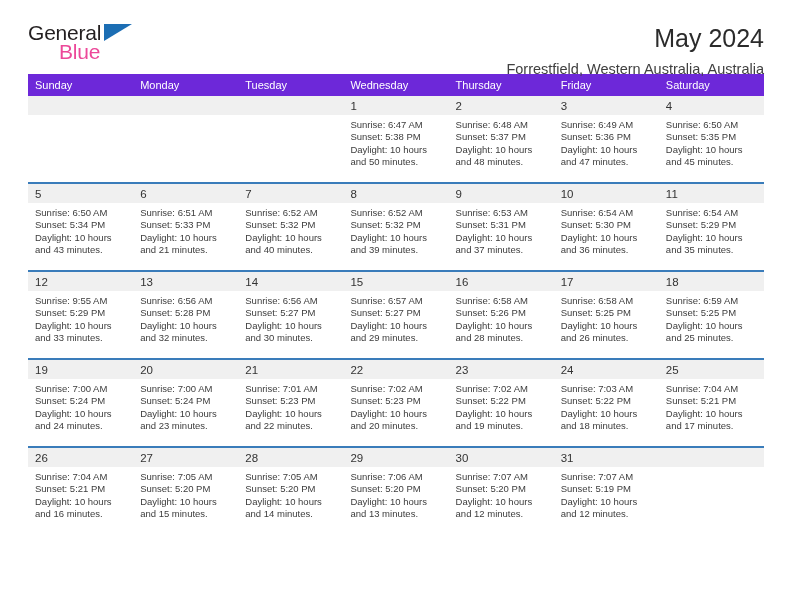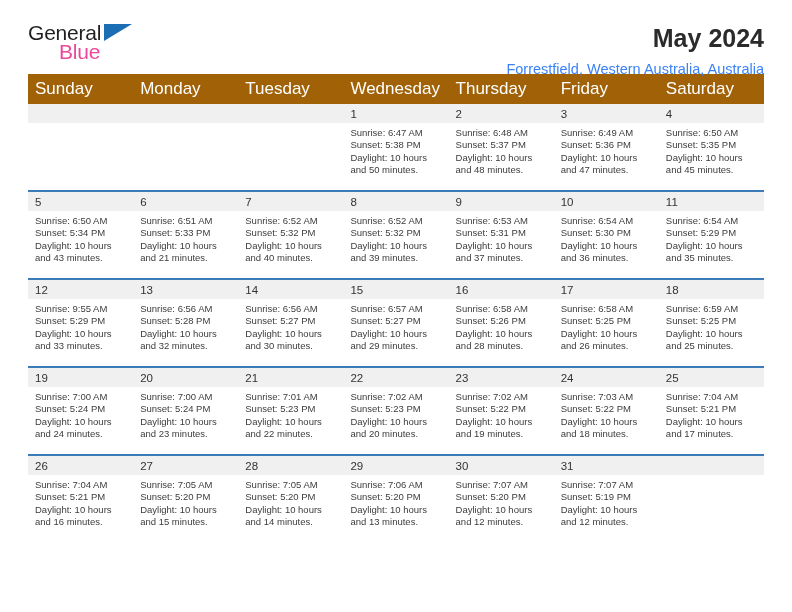--- a/index.html
+++ b/index.html
@@ -65,42 +65,42 @@
     border-bottom: 17px solid transparent;
   }
   .title-block {
     text-align: right;
     padding-top: 1px;
   }
   .cal-title {
     font-size: 25px;
     color: #2b2b2b;
     line-height: 30px;
-    font-weight: bold;
+    font-weight: normal;
     margin: 0;
   }
   .cal-subtitle {
     font-size: 14.5px;
-    color: #3b82f6;
+    color: #404040;
     line-height: 20px;
     margin: 6px 0 0 0;
     font-weight: normal;
   }
 
   
   .calendar {
     width: 736px;
     border-collapse: collapse;
     table-layout: fixed;
   }
   .calendar th {
-    background: #a16207;
+    background: #6d28d9;
     color: #ffffff;
     font-weight: normal;
-    font-size: 17px;
+    font-size: 11px;
     text-align: left;
     padding: 5px 0 5px 7px;
     height: 20px;
     box-sizing: border-box;
   }
   .calendar td {
     vertical-align: top;
     padding: 0;
     width: 105.14px;
     border-top: 2px solid #3a7cba;

